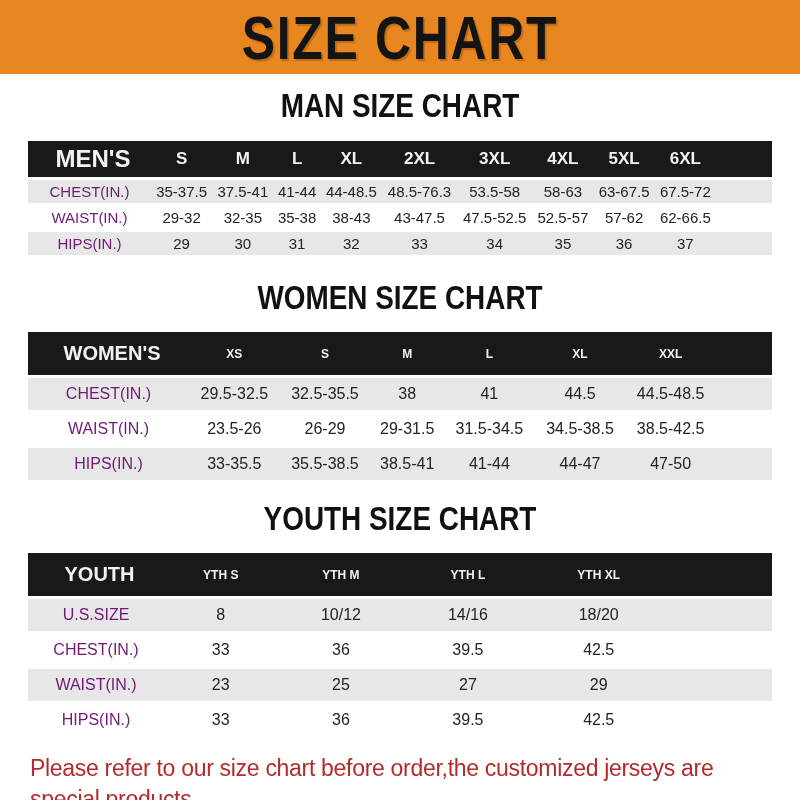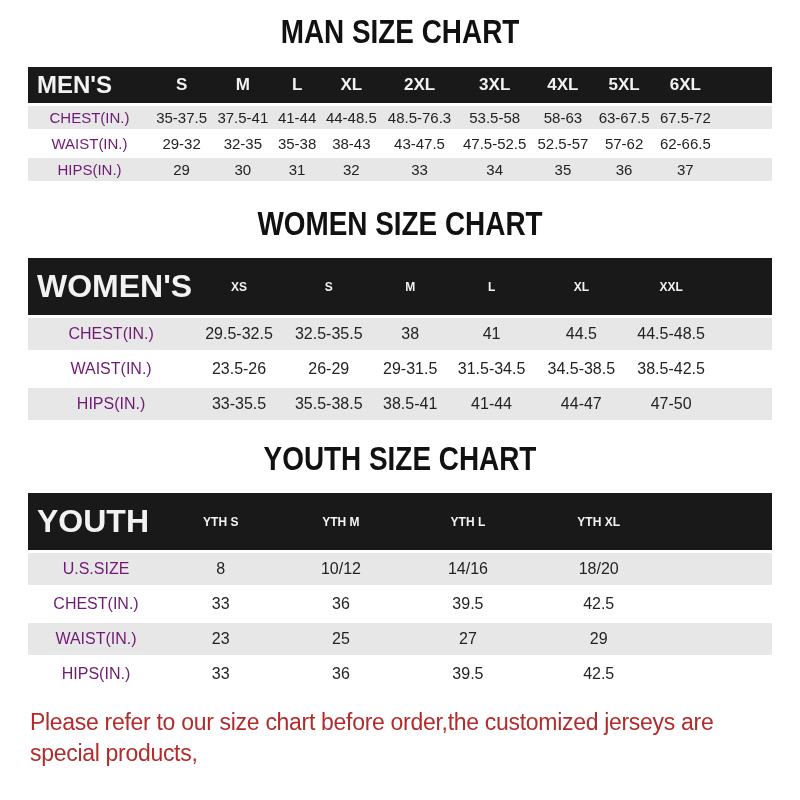--- a/index.html
+++ b/index.html
@@ -33,57 +33,60 @@
   .hd-youth{margin-top:18px;}
   table.size-table{
     width:744px;margin:13px auto 0 auto;
     border-collapse:separate;border-spacing:0 3px;
     table-layout:auto;
   }
   table.size-table thead th{
     background:var(--hdr-black);color:#f2f2f2;font-weight:700;
   }
   table.size-table th.corner{
-    text-align:left;padding-left:9px;font-weight:800;white-space:nowrap;
+    text-align:center;padding-left:9px;font-weight:800;white-space:nowrap;
   }
   table.size-table tbody tr:nth-child(odd){background:var(--row-gray);}
   table.size-table tbody tr:nth-child(even){background:#ffffff;}
   table.size-table tbody th.rlabel{font-weight:400;color:#701a75;white-space:nowrap;}
   table.size-table td,table.size-table th{text-align:center;}
   table.size-table tbody td{color:#232323;white-space:nowrap;}
 
   
   .t-men thead th{font-size:17px;padding:4px 2px;}
   .t-men th.corner{font-size:24px;width:112px;}
   .t-men tbody th,.t-men tbody td{font-size:15px;padding:3px 2px;}
   .t-men .spacer{width:52px;background:transparent;}
   .t-men thead .spacer{background:var(--hdr-black);}
 
   
   .t-women thead th,.t-youth thead th{font-size:12px;padding:10px 2px;}
-  .t-women th.corner,.t-youth th.corner{font-size:32px;}
+  .t-women th.corner,.t-youth th.corner{font-size:20px;}
   .t-women th.corner{width:150px;}
   .t-youth th.corner{width:125px;}
   .t-women tbody th,.t-women tbody td,
   .t-youth tbody th,.t-youth tbody td{font-size:16px;padding:7px 2px;}
   .t-women .spacer{width:52px;}
   .t-youth .spacer{width:102px;}
   .t-women thead .spacer,.t-youth thead .spacer{background:var(--hdr-black);}
 
   .disclaimer{
     margin:14px 20px 0 30px;
     color:var(--red);font-size:23px;line-height:31px;font-weight:400;
     letter-spacing:-0.3px;
   }
 </style>
 </head>
 <body>
 
 <div class="page">
 
+  <header class="banner">
+    <span class="banner-title">SIZE CHART</span>
+  </header>
 
   <section>
     <h2 class="section-heading hd-men">MAN SIZE CHART</h2>
     <table class="size-table t-men">
         <thead>
           <tr>
             <th class="corner">MEN'S</th>
             <th>S</th>
             <th>M</th>
             <th>L</th>

